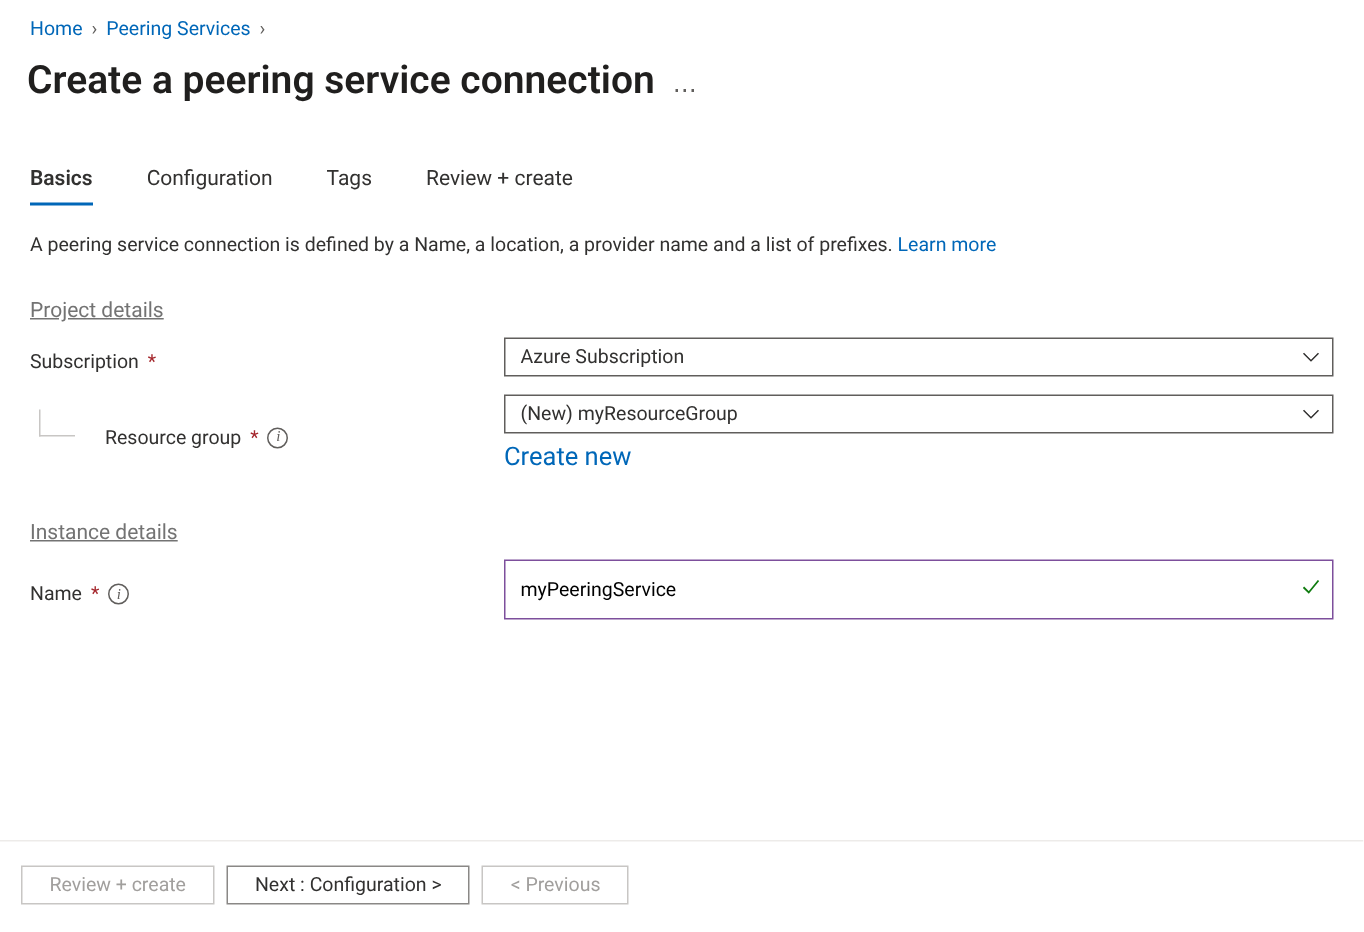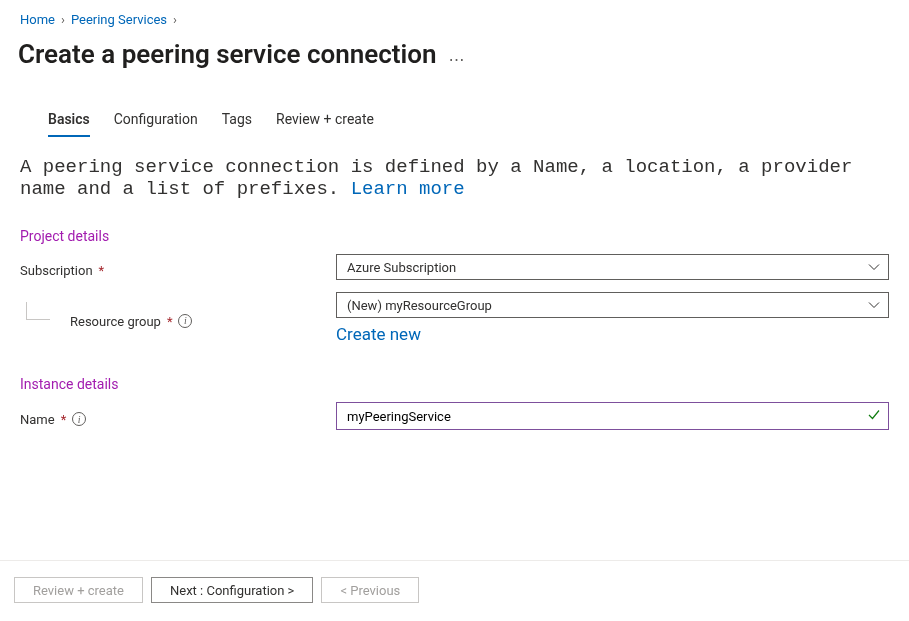--- a/index.html
+++ b/index.html
@@ -41,50 +41,49 @@
     }
     .more-icon {
       color: #605e5c;
       font-size: 16px;
       letter-spacing: 1px;
       cursor: pointer;
       padding-top: 8px;
     }
     .tabs {
       display: flex;
-      gap: 24px;
+      gap: 36px;
       padding: 32px 20px 0 20px;
       border-bottom: 1px solid transparent;
-      margin-left: 28px;
     }
     .tab {
       font-size: 14px;
       color: #323130;
       padding-bottom: 8px;
       cursor: pointer;
       border-bottom: 2px solid transparent;
     }
     .tab.active {
       font-weight: 600;
       border-bottom-color: #0067b8;
     }
     .description {
       padding: 18px 20px 0 20px;
-      font-size: 19px;
+      font-size: 13px;
       color: #323130;
-      font-family: Liberation Mono, monospace;
     }
     .description a {
       color: #0067b8;
       text-decoration: none;
     }
     .section-title {
       font-size: 14px;
       padding: 28px 20px 10px 20px;
-      color: #a21caf;
+      color: #737373;
+      text-decoration: underline;
     }
     .form-rows {
       padding: 0 20px;
     }
     .form-row {
       display: flex;
       align-items: center;
       margin-bottom: 4px;
     }
     .form-label-col {
@@ -144,21 +143,21 @@
     .select-box .chev {
       position: absolute;
       right: 8px;
       top: 50%;
       transform: translateY(-50%);
     }
     .chev svg { display: block; }
     .text-input {
       width: 100%;
       border: 1px solid #605e5c;
-      height: 28px;
+      height: 40px;
       padding: 0 30px 0 10px;
       font-size: 13px;
       outline: none;
       font-family: inherit;
     }
     .text-input.valid {
       border-color: #7d4f9c;
     }
     .input-wrapper { position: relative; }
     .check-icon {

